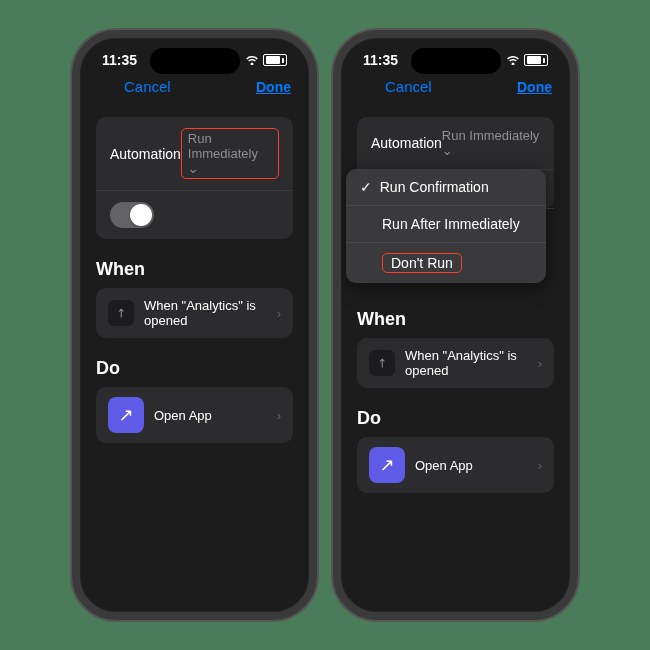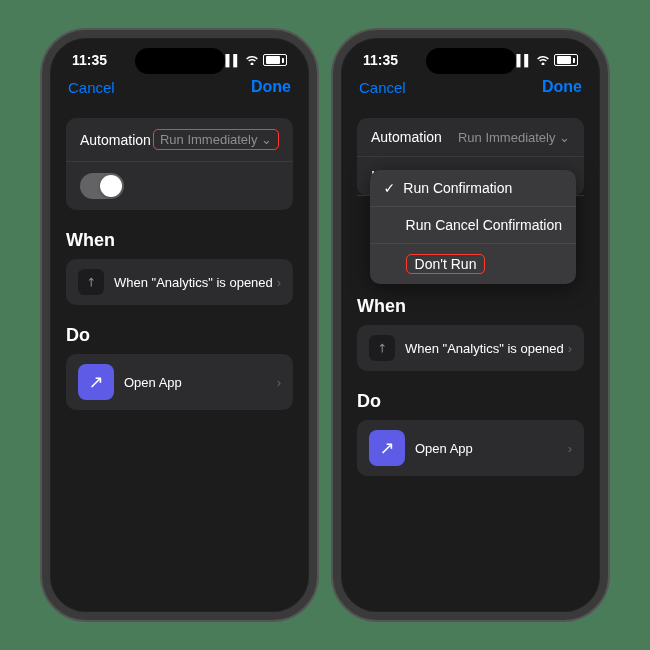--- a/index.html
+++ b/index.html
@@ -14,21 +14,21 @@
       font-family: -apple-system, 'SF Pro Display', 'Helvetica Neue', sans-serif;
       overflow: hidden;
     }
 
     .phone-wrapper {
       display: flex;
       gap: 16px;
     }
 
     .phone {
-      width: 275px;
+      width: 245px;
       height: 590px;
       background: #1c1c1c;
       border-radius: 44px;
       border: 8px solid #3a3a3a;
       position: relative;
       overflow: hidden;
       box-shadow: 0 0 0 2px #555, inset 0 0 0 1px #222;
     }
 
     
@@ -66,31 +66,33 @@
       gap: 4px;
       font-size: 11px;
     }
 
     
     .nav-bar {
       display: flex;
       justify-content: space-between;
       align-items: center;
       padding: 4px 18px 10px;
+      margin-left: 26px;
     }
 
     .nav-cancel {
       color: #007aff;
       font-size: 15px;
     }
 
     .nav-done {
       color: #007aff;
-      font-size: 16px;
+      font-size: 14px;
       font-weight: 600;
+      text-decoration: underline;
     }
 
     
     .content {
       padding: 12px 16px;
     }
 
     
     .settings-card {
       background: #2c2c2e;
@@ -382,21 +384,21 @@
           <span class="settings-label">Notify When R</span>
         </div>
 
         <div class="dropdown-overlay">
           <div class="dropdown-item">
             <span class="dropdown-check">✓</span>
             <span>Run Confirmation</span>
           </div>
           <div class="dropdown-item">
             <span class="dropdown-check-empty"></span>
-            <span>Run Cancel Confirmation</span>
+            <span>Run After Immediately</span>
           </div>
           <div class="dropdown-item" style="position:relative;">
             <span class="dropdown-check-empty"></span>
             <span style="border: 1.5px solid #ff3b30; border-radius:5px; padding: 1px 8px;">Don't Run</span>
           </div>
         </div>
       </div>
 
       <div style="margin-top: 100px;">
         <div class="section-header">When</div>

